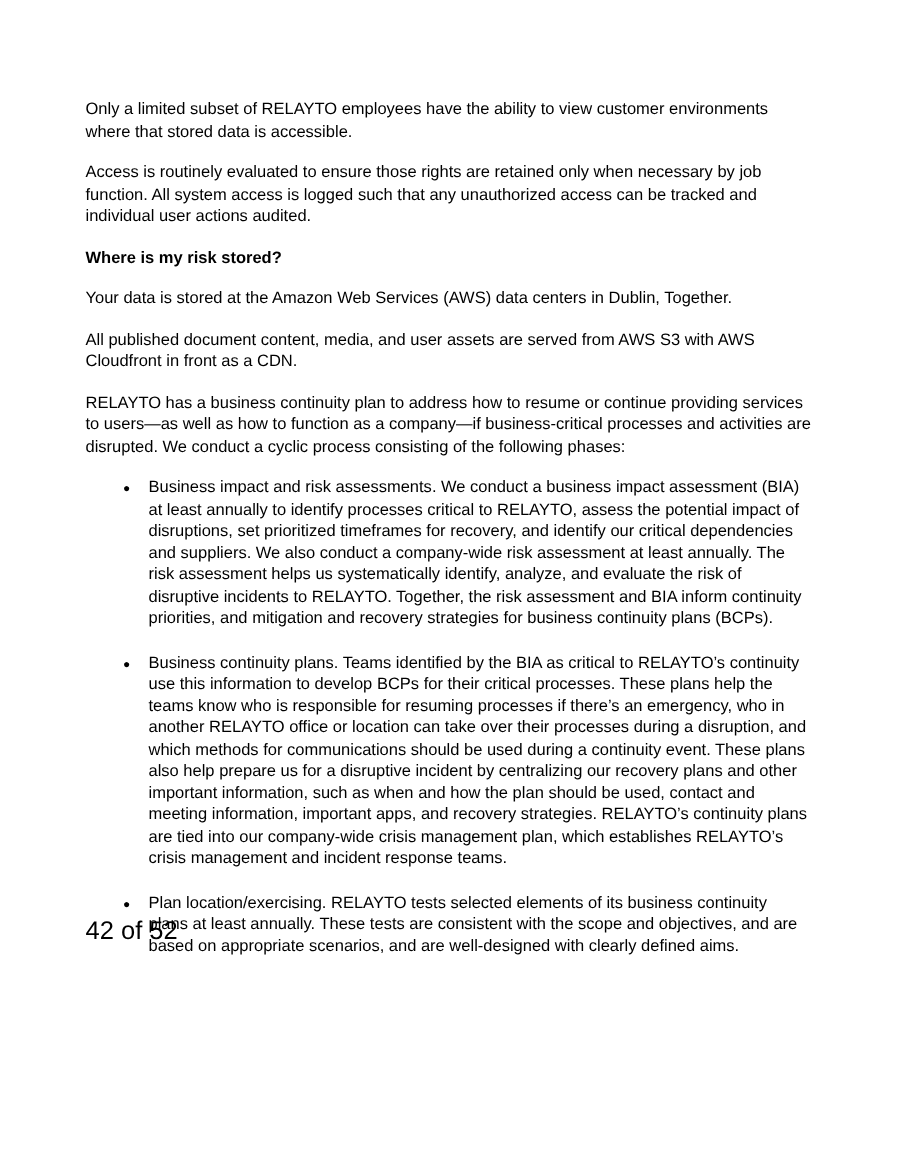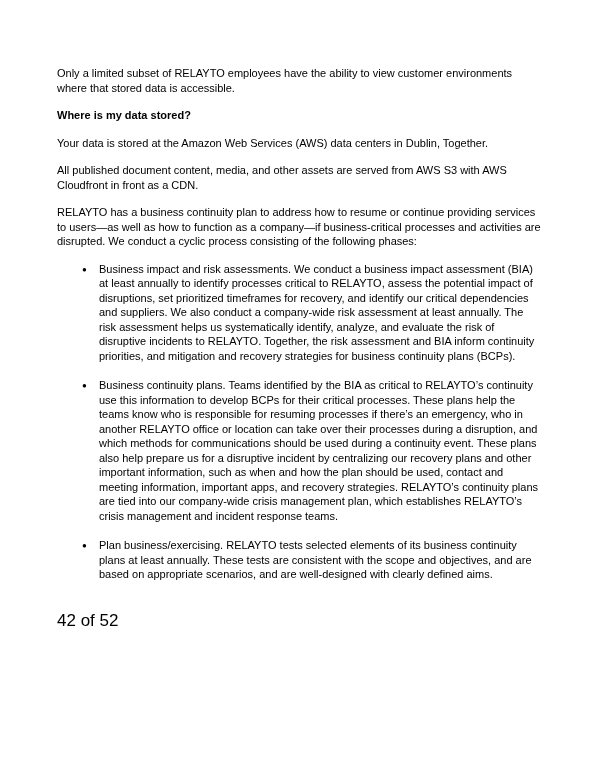--- a/index.html
+++ b/index.html
@@ -57,40 +57,41 @@
     color: #000000;
   }
 </style>
 </head>
 <body>
 
 <div class="page">
 
   <p class="para">Only a limited subset of RELAYTO employees have the ability to view customer environments where that stored data is accessible.</p>
 
+  <p class="para">Access is routinely evaluated to ensure those rights are retained only when necessary by job function. All system access is logged such that any unauthorized access can be tracked and individual user actions audited.</p>
 
-  <h3 class="heading">Where is my data stored?</h3>
+  <h3 class="heading">Where is my risk stored?</h3>
 
   <p class="para">Your data is stored at the Amazon Web Services (AWS) data centers in Dublin, Together.</p>
 
-  <p class="para">All published document content, media, and other assets are served from AWS S3 with AWS Cloudfront in front as a CDN.</p>
+  <p class="para">All published document content, media, and user assets are served from AWS S3 with AWS Cloudfront in front as a CDN.</p>
 
 
   <p class="para">RELAYTO has a business continuity plan to address how to resume or continue providing services to users—as well as how to function as a company—if business-critical processes and activities are disrupted. We conduct a cyclic process consisting of the following phases:</p>
 
   <ul class="bullet-list">
     <li class="bullet-item">
       <span class="bullet-glyph">●</span>
       <span class="bold">Business impact and risk assessments</span><span>. We conduct a business impact assessment (BIA) at least annually to identify processes critical to RELAYTO, assess the potential impact of disruptions, set prioritized timeframes for recovery, and identify our critical dependencies and suppliers. We also conduct a company-wide risk assessment at least annually. The risk assessment helps us systematically identify, analyze, and evaluate the risk of disruptive incidents to RELAYTO. Together, the risk assessment and BIA inform continuity priorities, and mitigation and recovery strategies for business continuity plans (BCPs).</span>
     </li>
     <li class="bullet-item">
       <span class="bullet-glyph">●</span>
       <span class="bold">Business continuity plans.</span><span> Teams identified by the BIA as critical to RELAYTO’s continuity use this information to develop BCPs for their critical processes. These plans help the teams know who is responsible for resuming processes if there’s an emergency, who in another RELAYTO office or location can take over their processes during a disruption, and which methods for communications should be used during a continuity event. These plans also help prepare us for a disruptive incident by centralizing our recovery plans and other important information, such as when and how the plan should be used, contact and meeting information, important apps, and recovery strategies. RELAYTO’s continuity plans are tied into our company-wide crisis management plan, which establishes RELAYTO’s crisis management and incident response teams.</span>
     </li>
     <li class="bullet-item">
       <span class="bullet-glyph">●</span>
-      <span class="bold">Plan business/exercising.</span><span> RELAYTO tests selected elements of its business continuity plans at least annually. These tests are consistent with the scope and objectives, and are based on appropriate scenarios, and are well-designed with clearly defined aims.</span>
+      <span class="bold">Plan location/exercising.</span><span> RELAYTO tests selected elements of its business continuity plans at least annually. These tests are consistent with the scope and objectives, and are based on appropriate scenarios, and are well-designed with clearly defined aims.</span>
     </li>
   </ul>
 
   <div class="footer">42 of 52</div>
 
 </div>
 
 </body></html>

